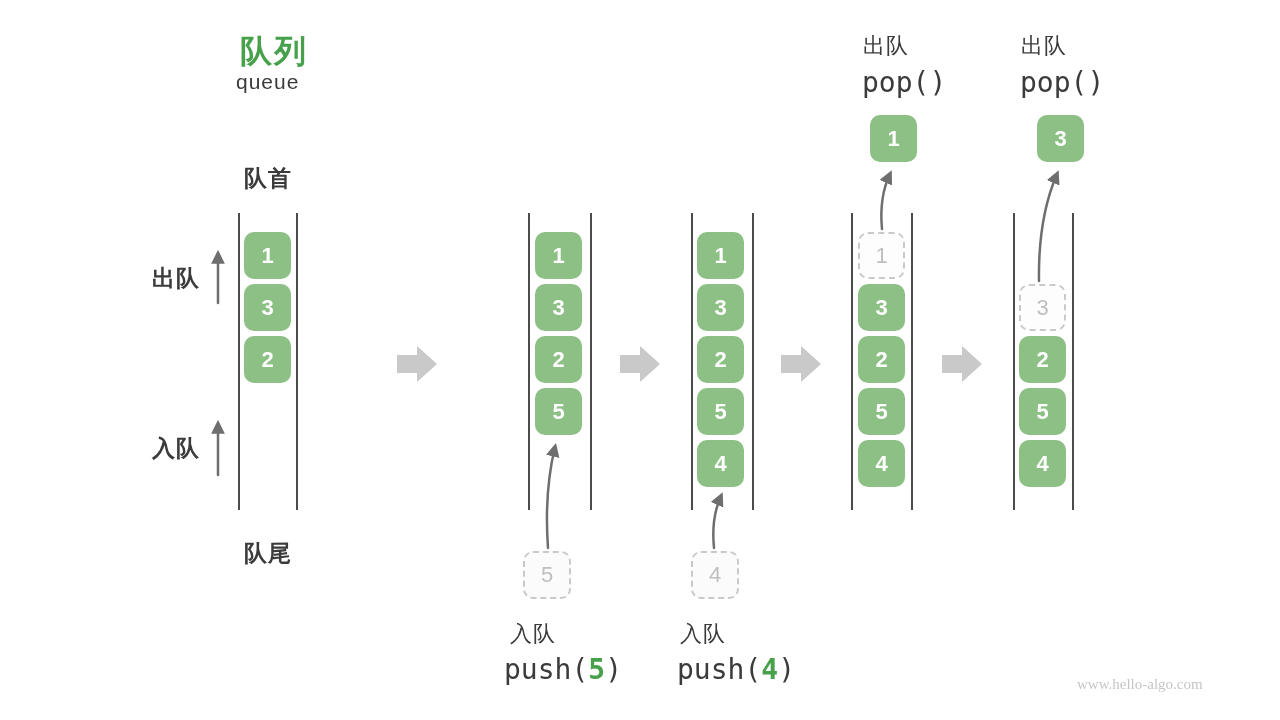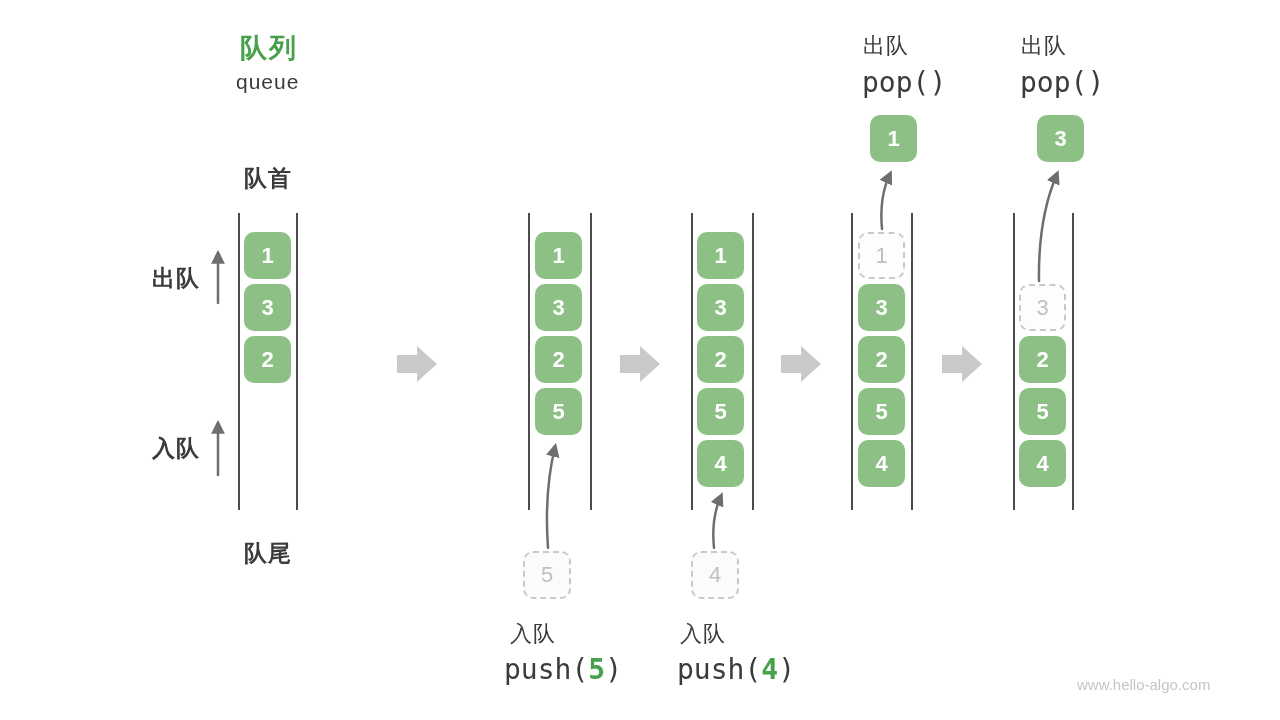--- a/index.html
+++ b/index.html
@@ -1,40 +1,40 @@
 <!DOCTYPE html>
 <html style="--accent-green: #47a14b; --box-green: #8cc084; --box-text: #ffffff; --dark-text: #3b3b3b; --arrow-gray: #6e6e6e; --block-arrow-gray: #c9c9c9; --dashed-border: #c9c9c9; --dashed-text: #bfbfbf; --container-line: #4c4c4c; --watermark-gray: #c6c6c6;"><head>
 <meta charset="utf-8">
 <style>
   html,body{margin:0;padding:0;background:#ffffff;}
   .page{position:relative;width:1280px;height:720px;background:#ffffff;overflow:hidden;
         font-family:"Liberation Sans",sans-serif;}
 
-  .title-zh{position:absolute;left:240px;top:30px;font-size:27px;font-weight:700;
+  .title-zh{position:absolute;left:240px;top:30px;font-size:32px;font-weight:700;
             color:var(--accent-green);letter-spacing:2px;}
   .title-en{position:absolute;left:236px;top:70px;font-size:21px;color:var(--dark-text);letter-spacing:1px;}
 
   .cjk-label{position:absolute;font-size:23px;font-weight:700;color:var(--dark-text);letter-spacing:1px;}
 
   .vline{position:absolute;top:213px;height:297px;width:1.5px;background:var(--container-line);}
 
   .qbox{position:absolute;width:47px;height:47px;border-radius:10px;background:var(--box-green);
         color:var(--box-text);display:flex;align-items:center;justify-content:center;
         font-size:22px;font-weight:700;}
   .qbox.dashed{background:#fdfdfd;border:2px dashed var(--dashed-border);color:var(--dashed-text);
         box-sizing:border-box;font-weight:400;}
   .qbox.pending{width:48px;height:48px;background:#fbfbfb;}
 
   .op-zh{position:absolute;font-size:22px;color:var(--dark-text);letter-spacing:1px;}
   .op-code{position:absolute;font-size:28px;color:var(--dark-text);
            font-family:"DejaVu Sans Mono",monospace;}
   .op-code .arg{color:var(--accent-green);font-weight:700;}
 
   .watermark{position:absolute;left:1077px;top:676px;font-size:15px;color:var(--watermark-gray);
-             font-family:Liberation Sans, sans-serif;}
+             font-family:Liberation Serif, serif;}
 
   svg.overlay{position:absolute;left:0;top:0;pointer-events:none;}
   .thin-arrow{stroke:var(--arrow-gray);stroke-width:2.5;fill:none;stroke-linecap:round;}
   .block-arrow{fill:var(--block-arrow-gray);stroke:none;}
   .ah{fill:var(--arrow-gray);}
 </style>
 </head>
 <body>
 
 <div class="page">

